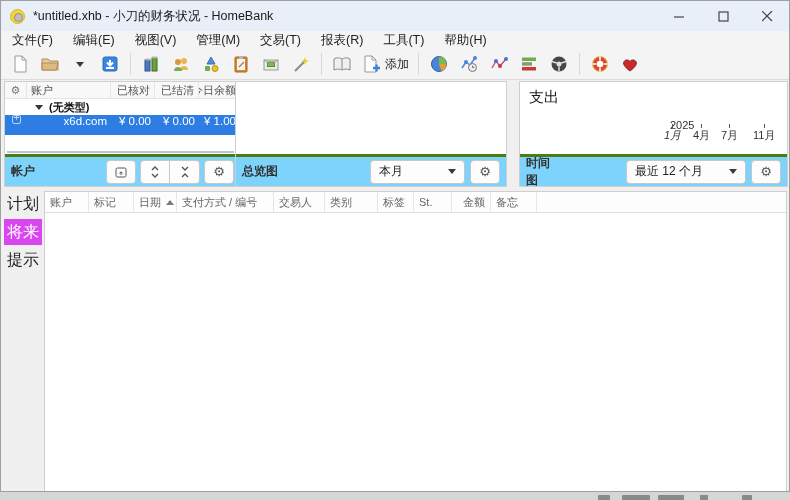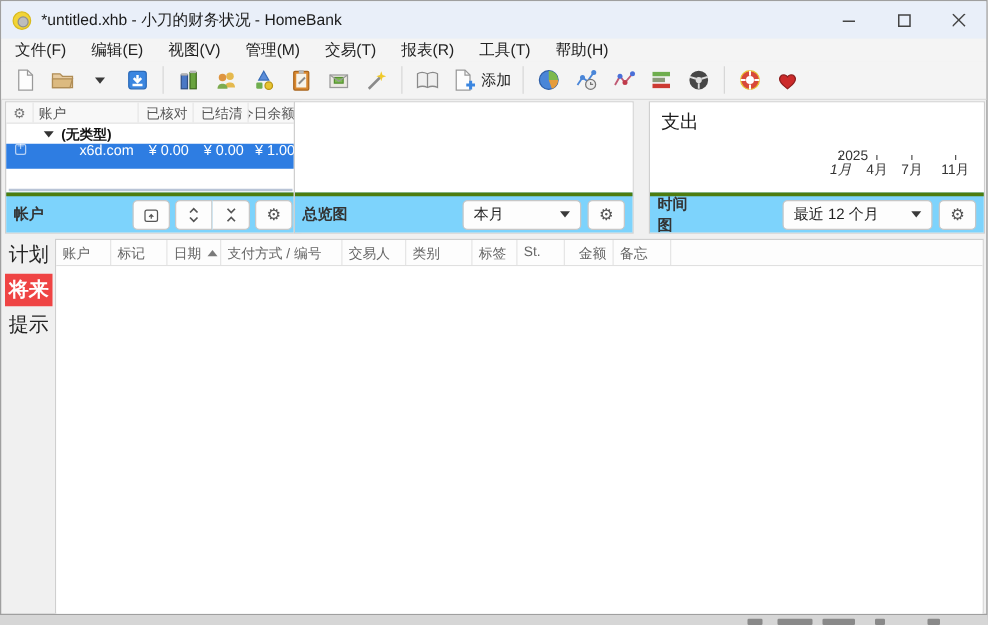--- a/index.html
+++ b/index.html
@@ -78,21 +78,21 @@
   #pane-time { left:518px; width:269px; }
   .chart-title { position:absolute; left:9px; top:6px; font-size:15px; color:#1a1a1a; }
   .year-label { position:absolute; top:37px; font-size:11px; color:#333; }
   .month-label { position:absolute; top:46px; font-size:11px; color:#333; }
   .tick { position:absolute; width:1px; height:4px; background:#555; top:42px; }
 
   
   .side-tabs { position:absolute; left:3px; top:190px; width:38px; }
   .stab { width:38px; height:26px; display:flex; align-items:center; justify-content:center;
     font-size:16px; color:#222; margin-bottom:2px; }
-  .stab.active { background:#ef4444; color:#fff;font-weight:bold; }
+  .stab.active { background:#d946ef; color:#fff; }
 
   .txn-table { position:absolute; left:43px; top:190px; width:743px; height:300px;
     background:#fff; border:1px solid #cfcfcf; }
   .txn-header { display:flex; height:21px; border-bottom:1px solid #e0e0e0; background:#fdfdfd;
     font-size:11px; color:#666; align-items:center; }
   .txn-header > div { border-right:1px solid #e6e6e6; height:100%; display:flex; align-items:center;
     padding:0 5px; overflow:hidden; white-space:nowrap; }
   .th-amount { justify-content:flex-end; }
   .th-fill { flex:1; border-right:none !important; }
   .sort-asc { width:0; height:0; border-left:4px solid transparent; border-right:4px solid transparent;

